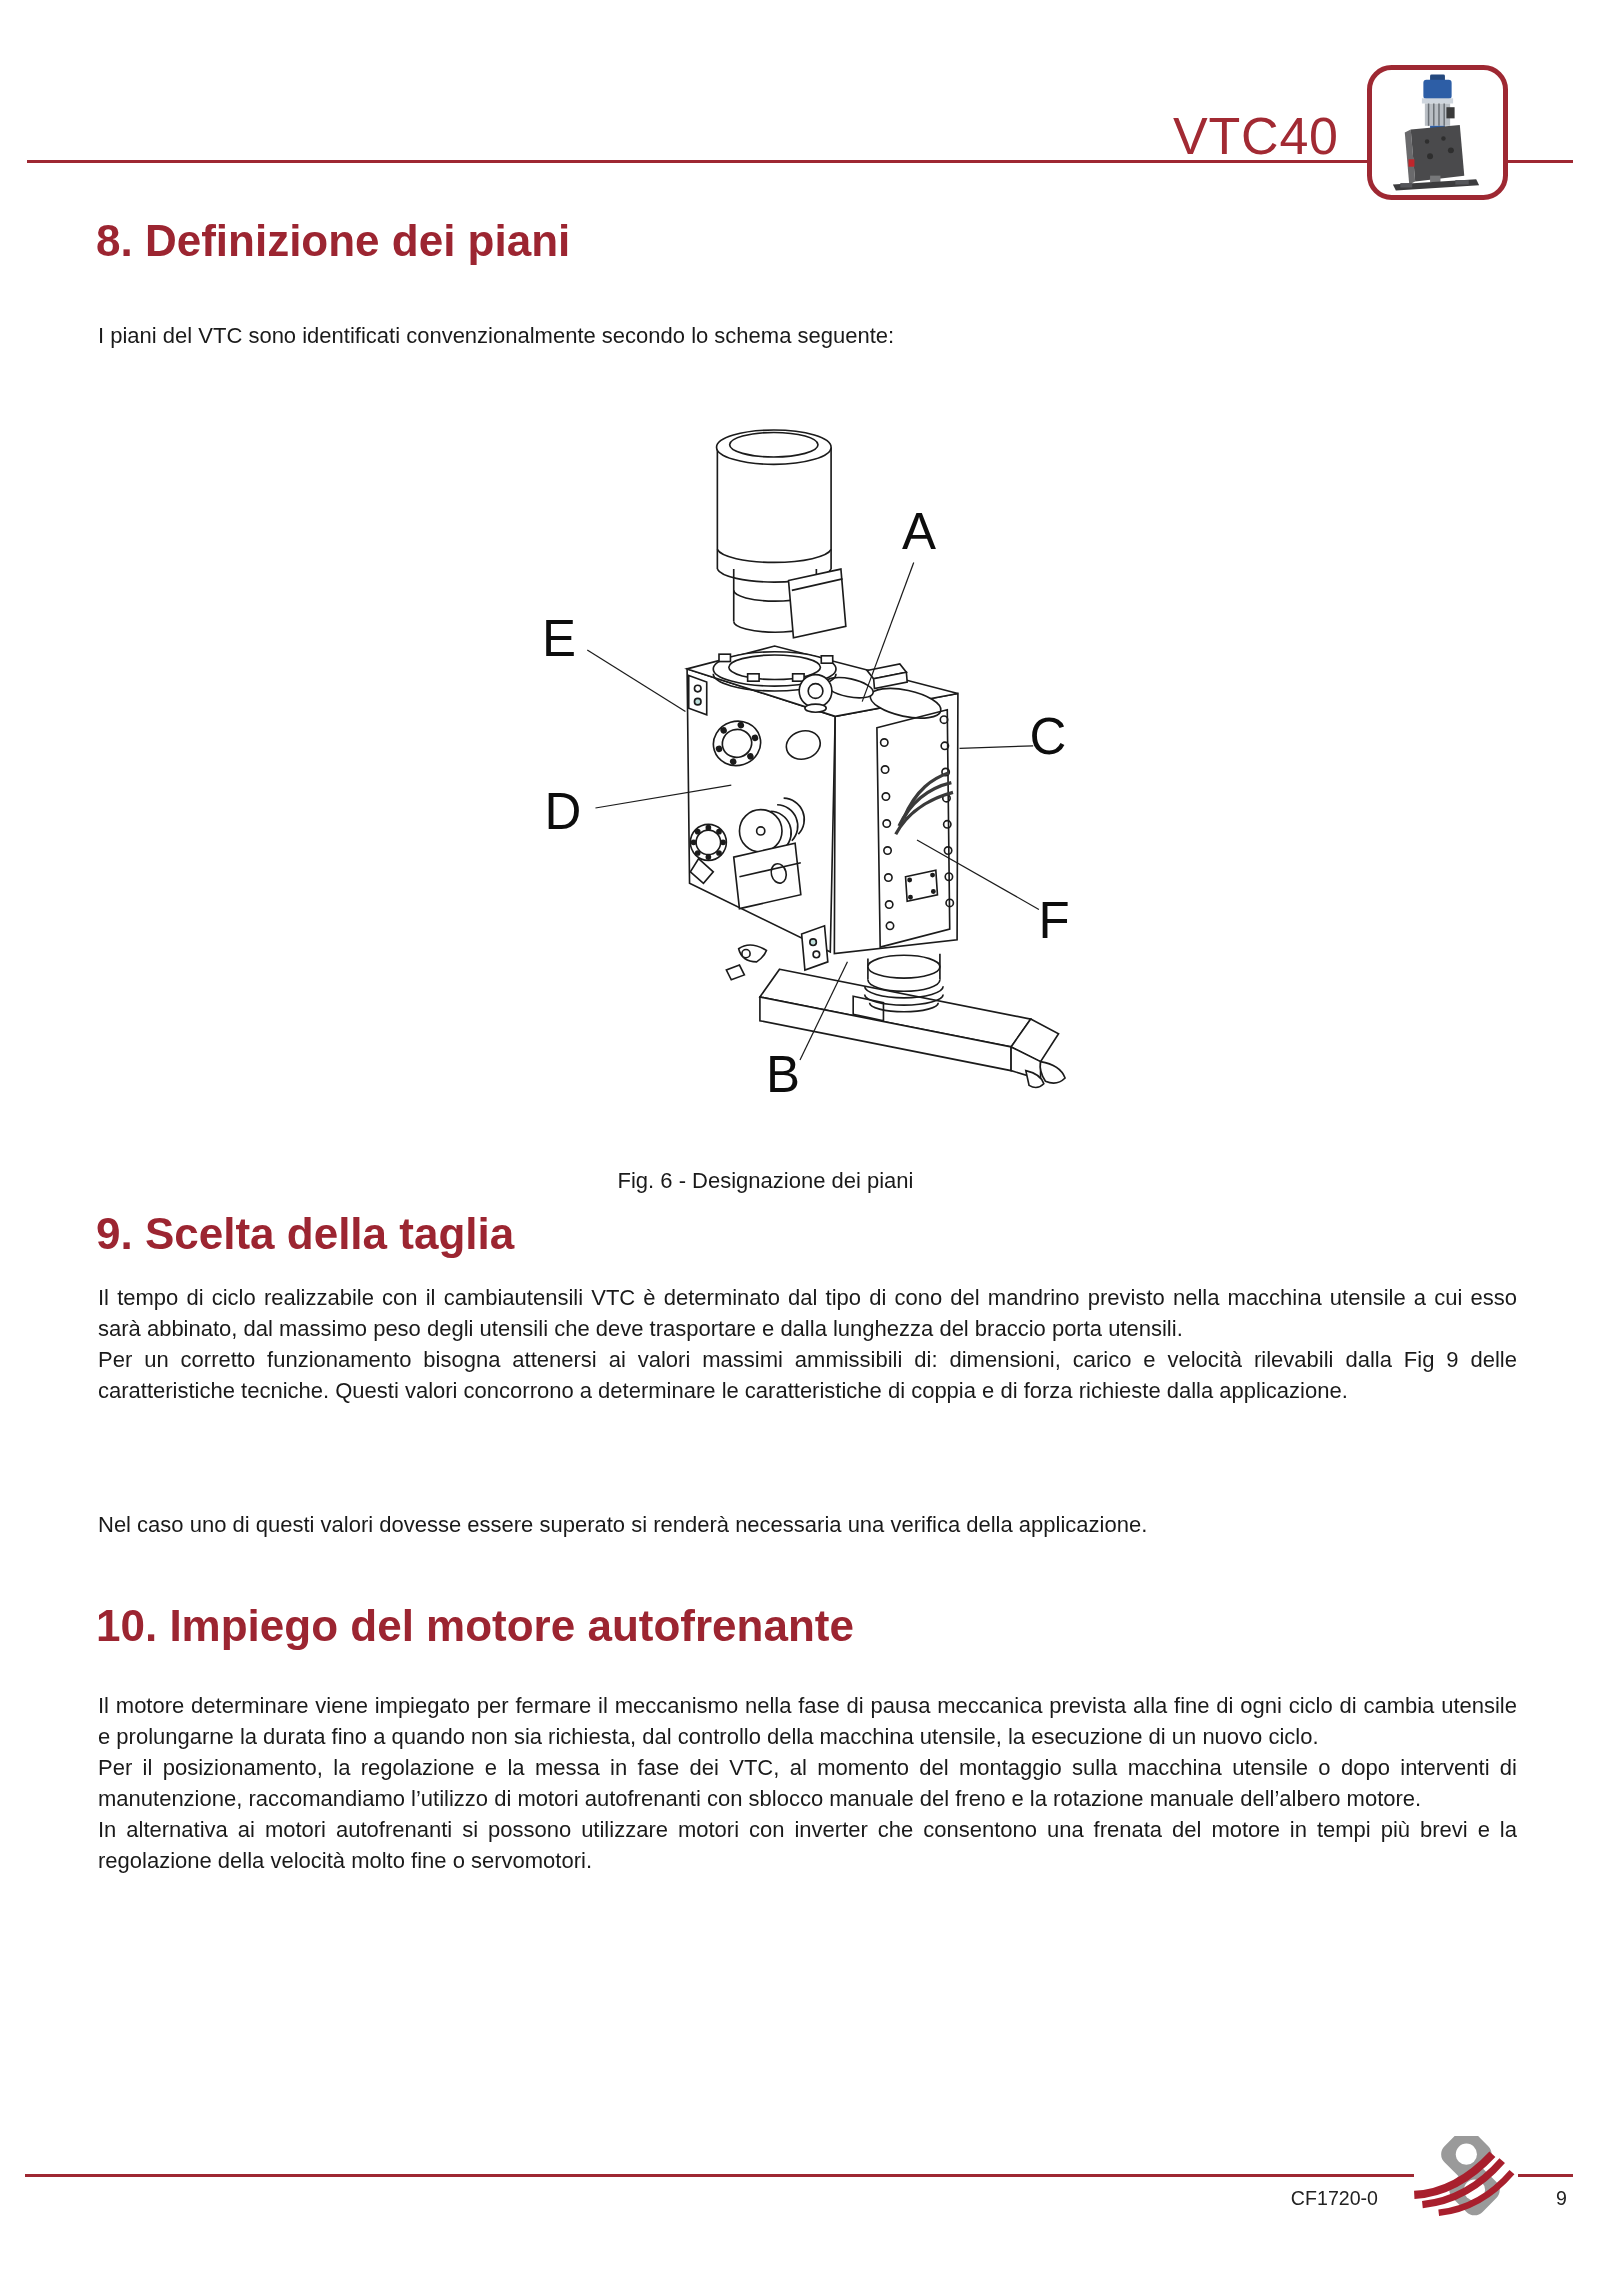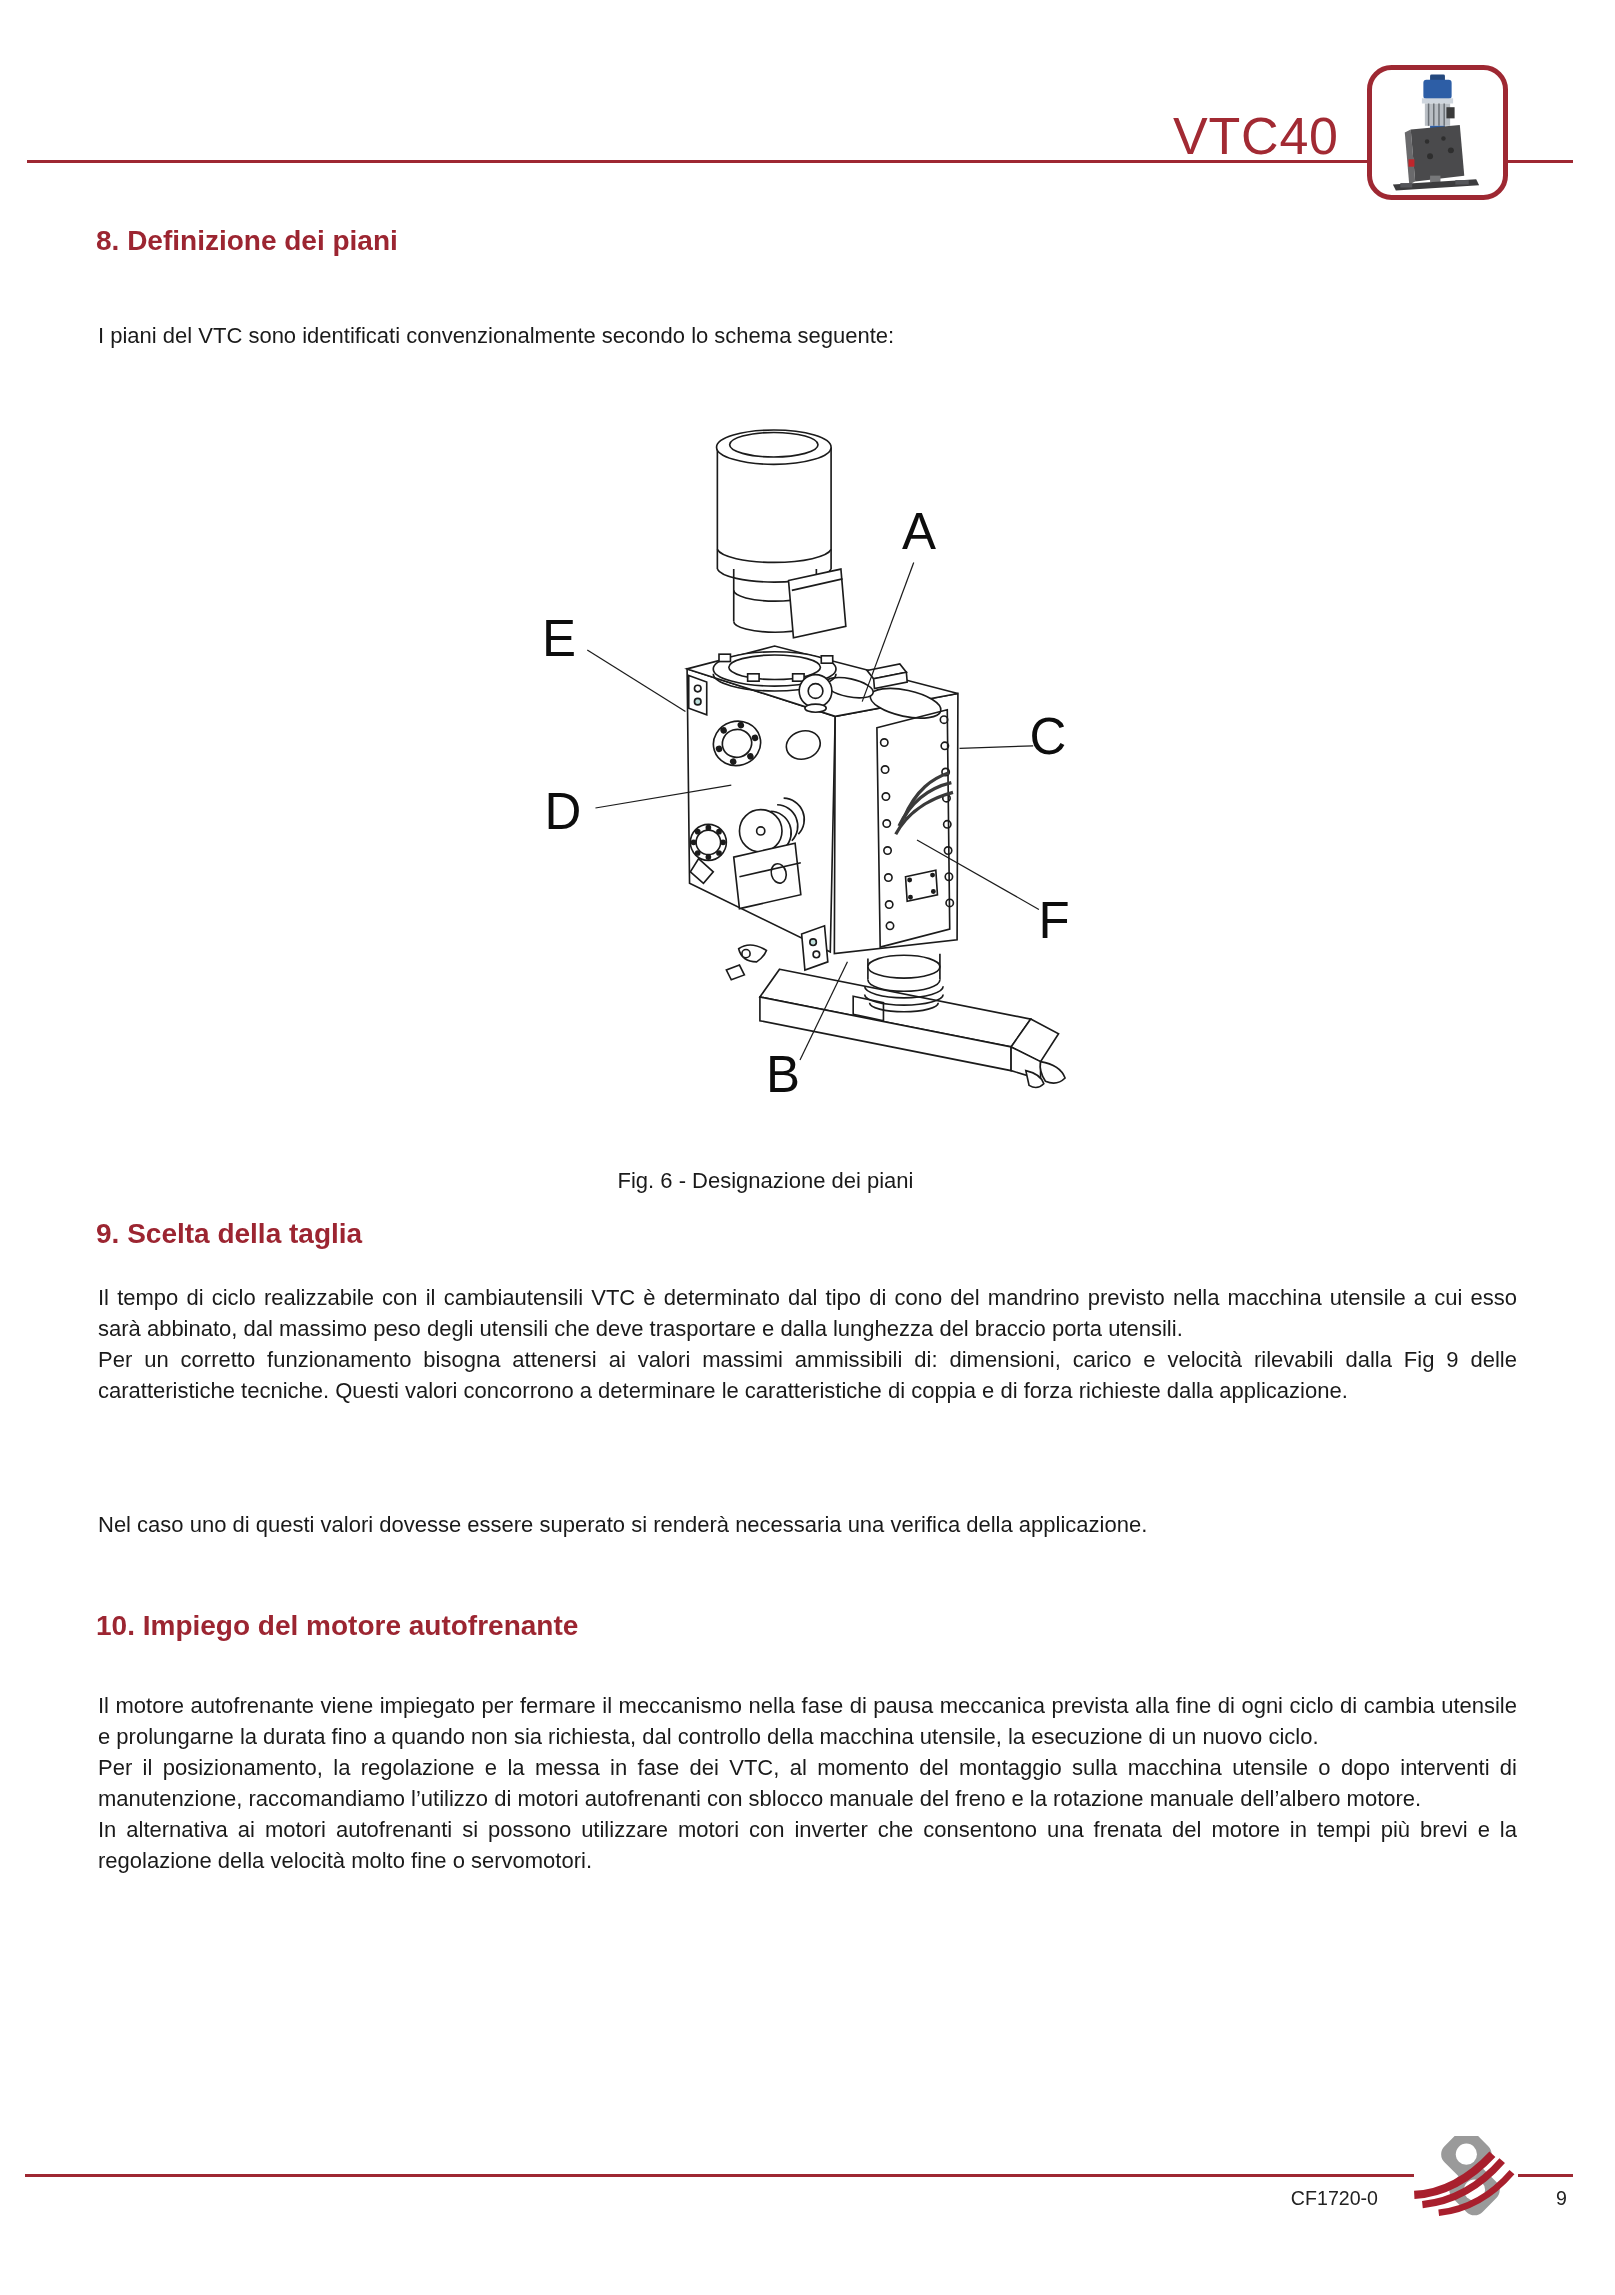--- a/index.html
+++ b/index.html
@@ -15,21 +15,21 @@
     position:absolute;left:1173px;top:110px;font-size:52px;line-height:52px;
     color:#a22a33;letter-spacing:0.8px;
   }
   .logo-box{
     position:absolute;left:1367px;top:65px;width:141px;height:135px;
     border:5.7px solid #9e2832;border-radius:24.5px;background:#fff;box-sizing:border-box;
     display:flex;align-items:center;justify-content:center;
   }
   
   .section-title{
-    position:absolute;left:96px;font-size:28px;font-weight:bold;color:#9c2531;
+    position:absolute;left:96px;font-size:44px;font-weight:bold;color:#9c2531;
     line-height:43px;white-space:nowrap;
   }
   .body-block{
     position:absolute;left:98px;width:1419px;font-size:22px;line-height:31px;
     text-align:justify;
   }
   .body-block p{margin:0;}
   .intro{ text-align:left;margin-top:11px; }
   .caption{
     position:absolute;left:98px;top:1168px;width:1335px;text-align:center;
@@ -262,21 +262,21 @@
   <div class="body-block" style="top:1282px;">
     <p>Il tempo di ciclo realizzabile con il cambiautensili VTC è determinato dal tipo di cono del mandrino previsto nella macchina utensile a cui esso sarà abbinato, dal massimo peso degli utensili che deve trasportare e dalla lunghezza del braccio porta utensili.</p>
     <p>Per un corretto funzionamento bisogna attenersi ai valori massimi ammissibili di: dimensioni, carico e velocità rilevabili dalla Fig 9 delle caratteristiche tecniche. Questi valori concorrono a determinare le caratteristiche di coppia e di forza richieste dalla applicazione.</p>
   </div>
   <div class="body-block" style="top:1509px;">
     <p>Nel caso uno di questi valori dovesse essere superato si renderà necessaria una verifica della applicazione.</p>
   </div>
 
   <div class="section-title" style="top:1604px;text-align:right;">10. Impiego del motore autofrenante</div>
   <div class="body-block" style="top:1690px;">
-    <p>Il motore autofrenante viene impiegato per fermare il meccanismo nella fase di pausa meccanica prevista alla fine di ogni ciclo di cambia utensile e prolungarne la durata fino a quando non sia richiesta, dal controllo della macchina utensile, la esecuzione di un nuovo ciclo.</p>
+    <p>Il motore determinare viene impiegato per fermare il meccanismo nella fase di pausa meccanica prevista alla fine di ogni ciclo di cambia utensile e prolungarne la durata fino a quando non sia richiesta, dal controllo della macchina utensile, la esecuzione di un nuovo ciclo.</p>
     <p>Per il posizionamento, la regolazione e la messa in fase dei VTC, al momento del montaggio sulla macchina utensile o dopo interventi di manutenzione, raccomandiamo l’utilizzo di motori autofrenanti con sblocco manuale del freno e la rotazione manuale dell’albero motore.</p>
     <p>In alternativa ai motori autofrenanti si possono utilizzare motori con inverter che consentono una frenata del motore in tempi più brevi e la regolazione della velocità molto fine o servomotori.</p>
   </div>
 
   <div class="hrule bottom-left"></div>
   <div class="hrule bottom-right"></div>
   <div class="footer-code">CF1720-0</div>
   <div class="footer-page">9</div>
   <div class="footer-logo">
     <svg width="114" height="82" viewBox="0 0 140 100">

